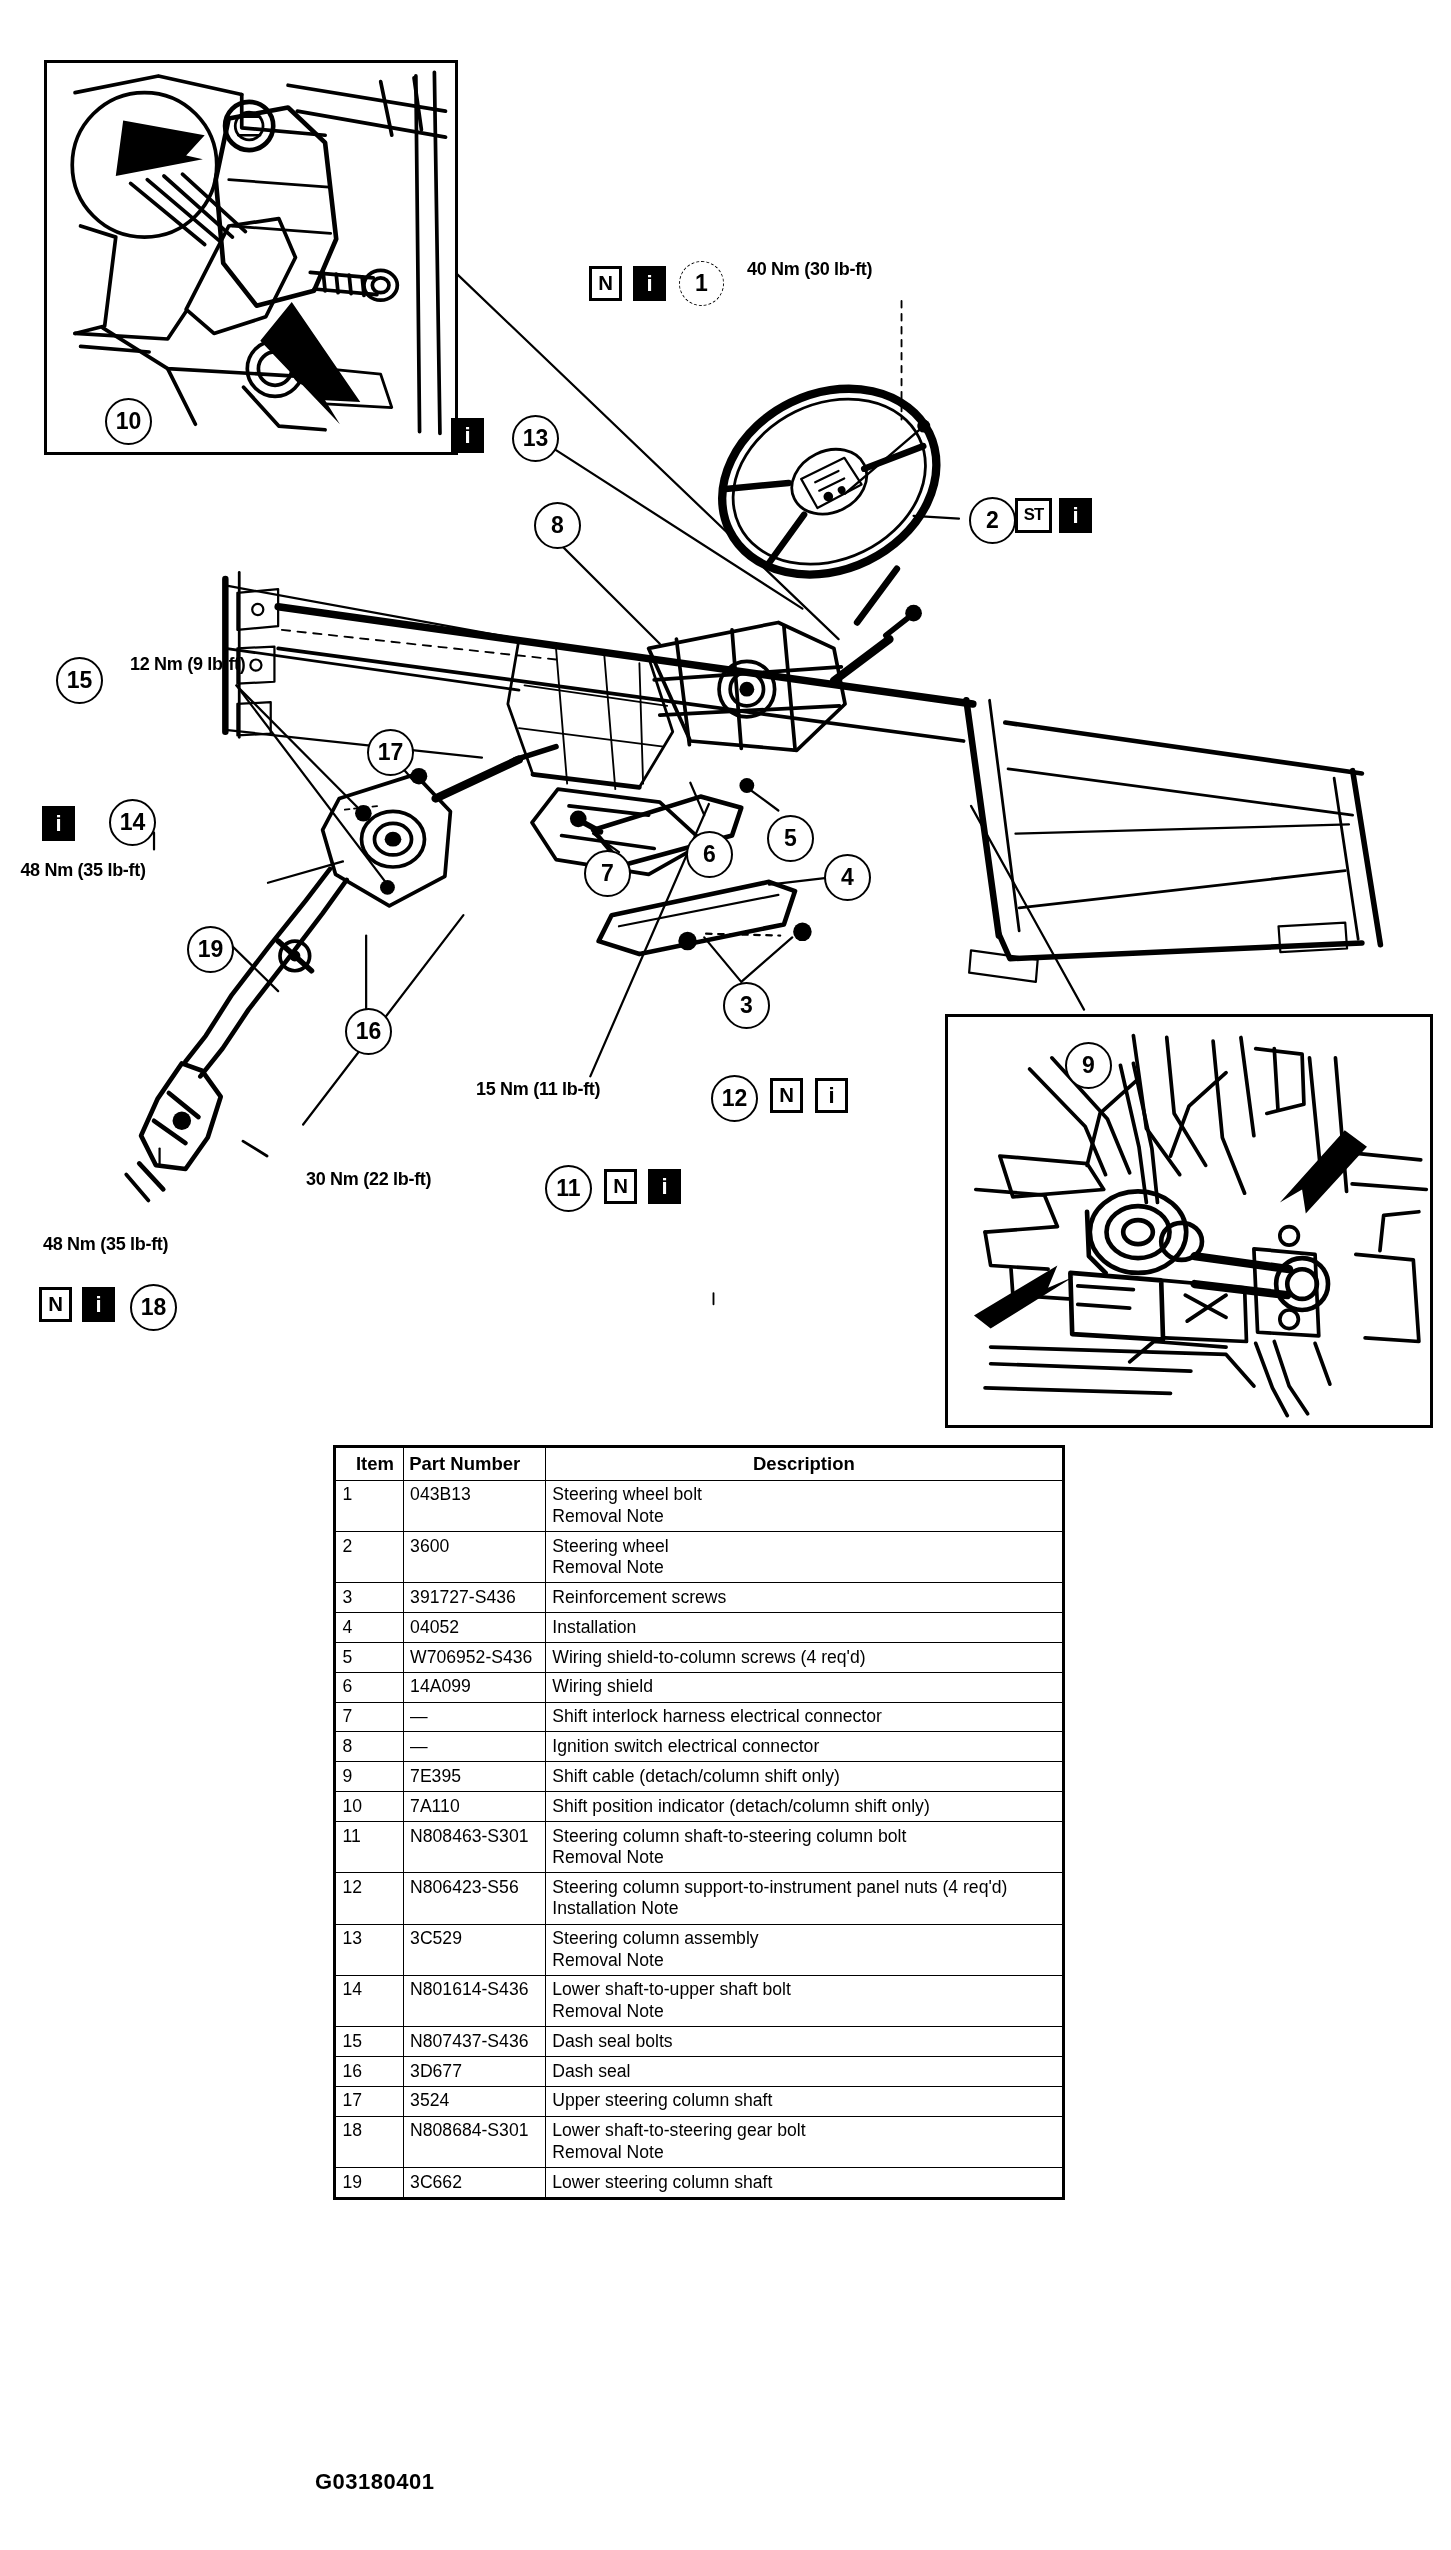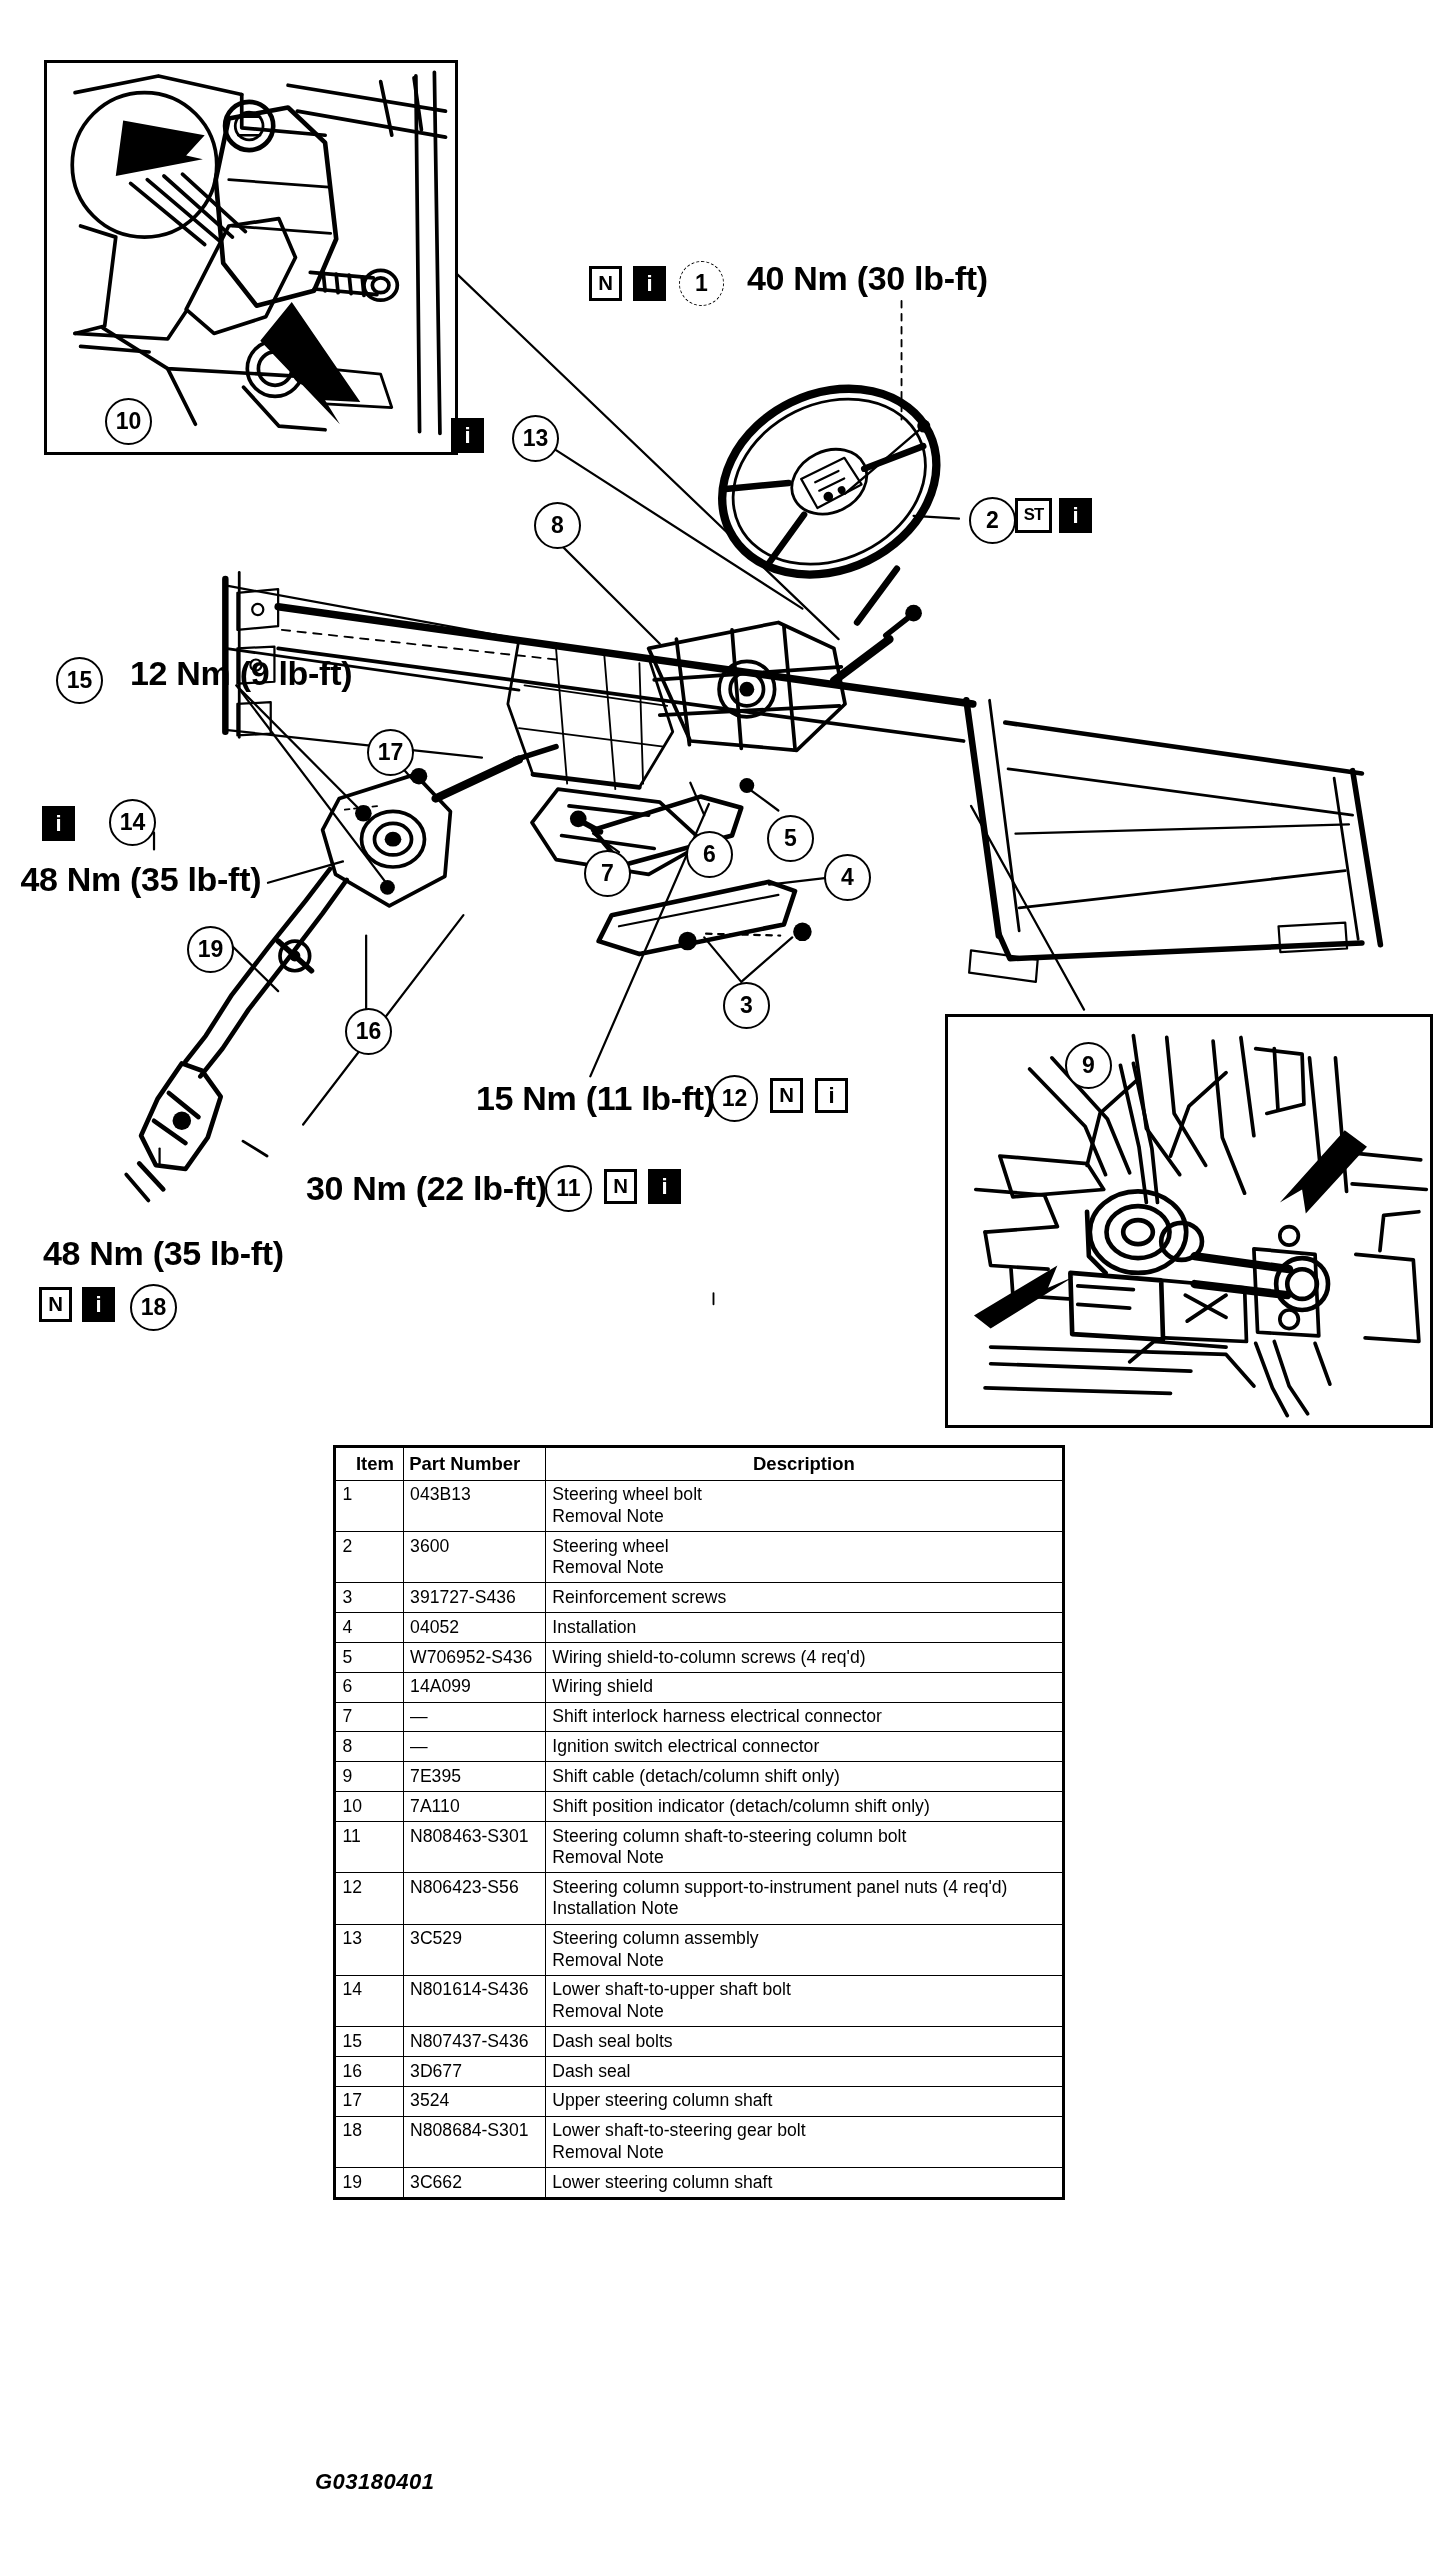--- a/index.html
+++ b/index.html
@@ -25,21 +25,21 @@
     font-weight:bold;line-height:1;z-index:30;box-sizing:border-box;
   }
   .symbox.outline{border:3.7px solid #000;background:#fff;color:#000;}
   .symbox.filled{background:#000;color:#fff;border:0;}
   .sym-n{width:33px;height:35px;font-size:20.4px;}
   .sym-i{width:33px;height:35px;font-size:22px;}
   .sym-st{width:37px;height:35px;font-size:16.7px;letter-spacing:-0.9px;}
 
   
   .torque{
-    position:absolute;font-weight:bold;font-size:34px;white-space:nowrap;
+    position:absolute;font-weight:bold;font-size:18px;white-space:nowrap;
     letter-spacing:-0.3px;z-index:28;
   }
 
   
   .inset{position:absolute;border:3.7px solid #000;background:#fff;overflow:hidden;z-index:10;}
 
   
   .parts-table{
     position:absolute;border-collapse:collapse;table-layout:fixed;
     background:#fff;border:3.7px solid #000;
@@ -571,14 +571,14 @@
       <tr>
         <td class="col-item">19</td>
         <td class="col-part">3C662</td>
         <td class="cell-lines">
           <span>Lower steering column shaft</span>
         </td>
       </tr>
     </tbody>
 </table>
 
-<div class="fig-caption" style="left:315px;top:2469px;font-style:italic;">G03180401</div>
+<div class="fig-caption" style="left:315px;top:2469px;">G03180401</div>
 
 
 </body></html>

